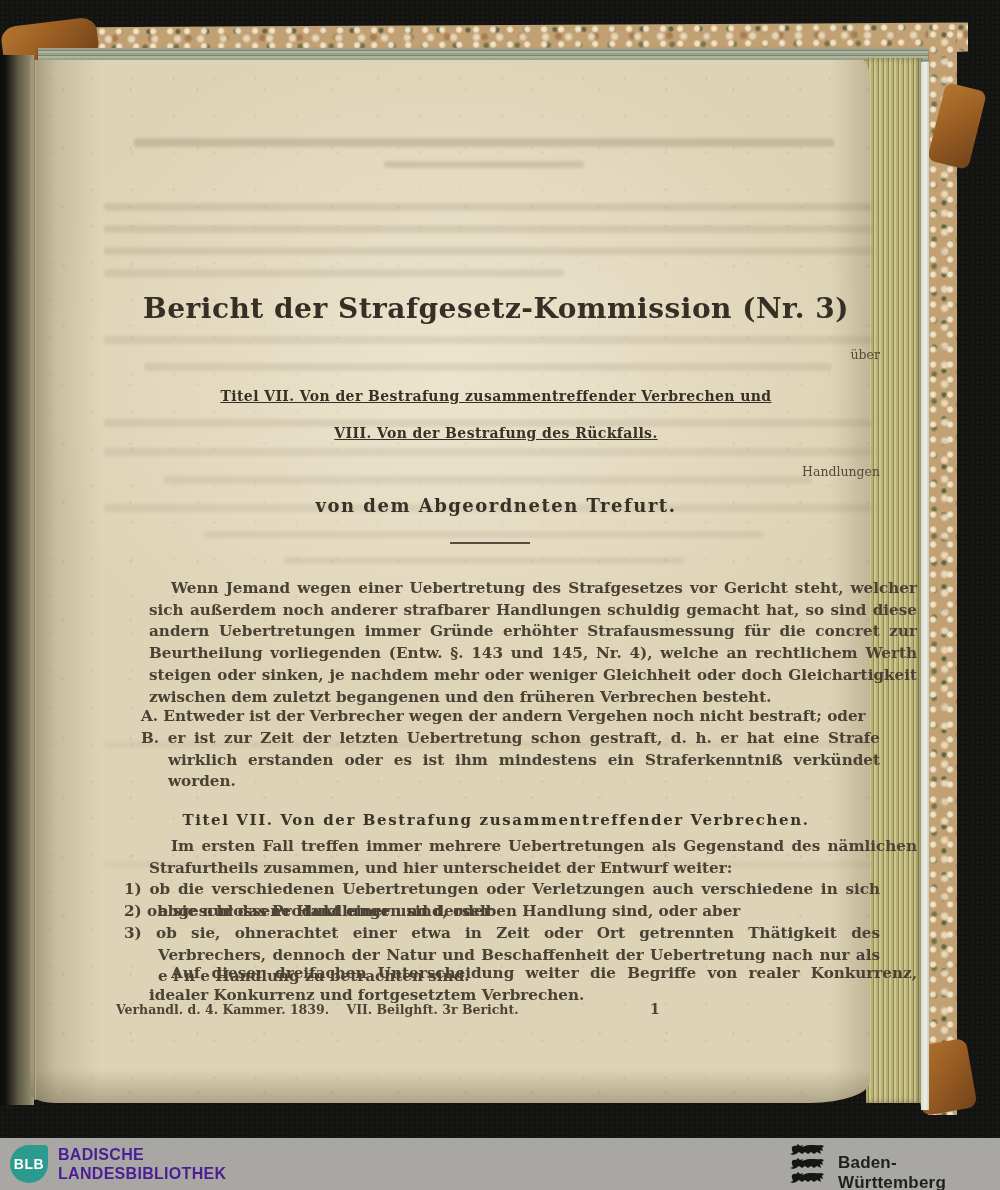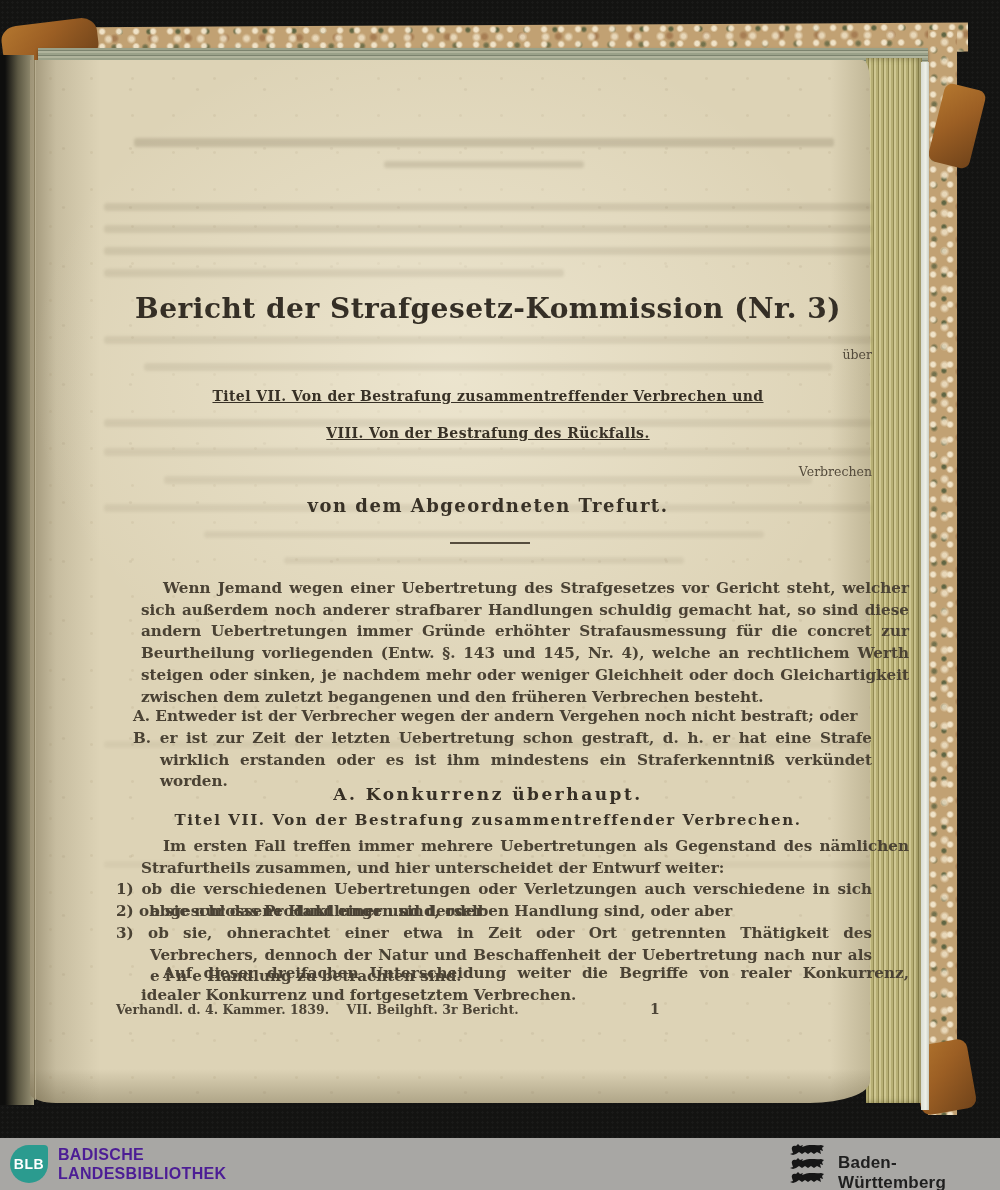--- a/index.html
+++ b/index.html
@@ -65,21 +65,21 @@
     border-bottom-right-radius:60px 22px;
     border-top-right-radius:8px 20px;
   }
   .crease{
     position:absolute;left:34px;top:60px;width:2px;height:1040px;
     background:linear-gradient(90deg,rgba(100,88,55,.7),rgba(214,205,176,.8));
   }
   
   .bleed{position:absolute;background:#6e6248;filter:blur(1.6px);border-radius:3px;}
   
-  .ink{position:absolute;left:104px;width:768px;color:#463e32;z-index:3;}
+  .ink{position:absolute;left:112px;width:768px;color:#463e32;z-index:3;}
   .t-center{text-align:center;}
   .t-just{text-align:justify;}
   .title{font-size:28px;font-weight:bold;color:#352f26;letter-spacing:.5px;}
   .small-caption{font-size:12.5px;color:#544b3c;text-align:right;}
   .subtitle{font-size:14px;font-weight:bold;color:#383126;letter-spacing:.4px;text-decoration:underline;}
   .author{font-size:18px;font-weight:bold;letter-spacing:1.5px;color:#383126;}
   .rule{position:absolute;height:2px;background:#564d3e;z-index:3;}
   .body-txt{font-size:15.2px;line-height:21.7px;font-weight:bold;color:#4a4234;}
   .indent{text-indent:22px;margin-left:37px;}
   .hang-item{margin-left:56px;text-indent:-27px;width:712px;}
@@ -141,34 +141,33 @@
   <div class="bleed" style="left:104px;top:504px;width:768px;height:8px;opacity:.10"></div>
   <div class="bleed" style="left:204px;top:531px;width:560px;height:7px;opacity:.10"></div>
   <div class="bleed" style="left:284px;top:557px;width:400px;height:7px;opacity:.10"></div>
   <div class="bleed" style="left:104px;top:741px;width:768px;height:7px;opacity:.07"></div>
   <div class="bleed" style="left:104px;top:861px;width:768px;height:7px;opacity:.06"></div>
 
   <div class="ink t-center title" style="top:292px">Bericht der Strafgesetz-Kommission (Nr. 3)</div>
   <div class="ink t-center small-caption" style="top:347px">über</div>
   <div class="ink t-center subtitle" style="top:388px">Titel VII. Von der Bestrafung zusammentreffender Verbrechen und</div>
   <div class="ink t-center subtitle" style="top:425px">VIII. Von der Bestrafung des Rückfalls.</div>
-  <div class="ink t-center small-caption" style="top:464px">Verbrechen</div>
+  <div class="ink t-center small-caption" style="top:464px">Handlungen</div>
   <div class="ink t-center author" style="top:495px">von dem Abgeordneten Trefurt.</div>
   <div class="rule" style="left:450px;top:542px;width:80px"></div>
 
   <div class="ink body-txt t-just indent" style="top:578px">Wenn Jemand wegen einer Uebertretung des Strafgesetzes vor Gericht steht, welcher sich außerdem noch anderer strafbarer Handlungen schuldig gemacht hat, so sind diese andern Uebertretungen immer Gründe erhöhter Strafausmessung für die concret zur Beurtheilung vorliegenden (Entw. §. 143 und 145, Nr. 4), welche an rechtlichem Werth steigen oder sinken, je nachdem mehr oder weniger Gleichheit oder doch Gleichartigkeit zwischen dem zuletzt begangenen und den früheren Verbrechen besteht.</div>
 
   <div class="ink body-txt" style="top:706px">
     <div class="hang-item"><span>A.</span><span> Entweder ist der Verbrecher wegen der andern Vergehen noch nicht bestraft; oder</span></div>
   </div>
   <div class="ink body-txt" style="top:728px">
     <div class="hang-item t-just"><span>B.</span><span> er ist zur Zeit der letzten Uebertretung schon gestraft, d. h. er hat eine Strafe wirklich erstanden oder es ist ihm mindestens ein Straferkenntniß verkündet worden.</span></div>
   </div>
 
-  <div class="ink t-center head-a" style="top:784px">A. Konkurrenz überhaupt.</div>
   <div class="ink t-center head-titel" style="top:811px">Titel VII. Von der Bestrafung zusammentreffender Verbrechen.</div>
 
   <div class="ink body-txt t-just indent" style="top:836px">Im ersten Fall treffen immer mehrere Uebertretungen als Gegenstand des nämlichen Strafurtheils zusammen, und hier unterscheidet der Entwurf weiter:</div>
 
   <div class="ink body-txt" style="top:879px">
     <div class="hang-list t-just"><span>1)</span><span> ob die verschiedenen Uebertretungen oder Verletzungen auch verschiedene in sich abgeschlossene Handlungen sind, oder</span></div>
   </div>
   <div class="ink body-txt" style="top:901px">
     <div class="hang-list"><span>2)</span><span> ob sie nur das Produkt einer und derselben Handlung sind, oder aber</span></div>
   </div>

